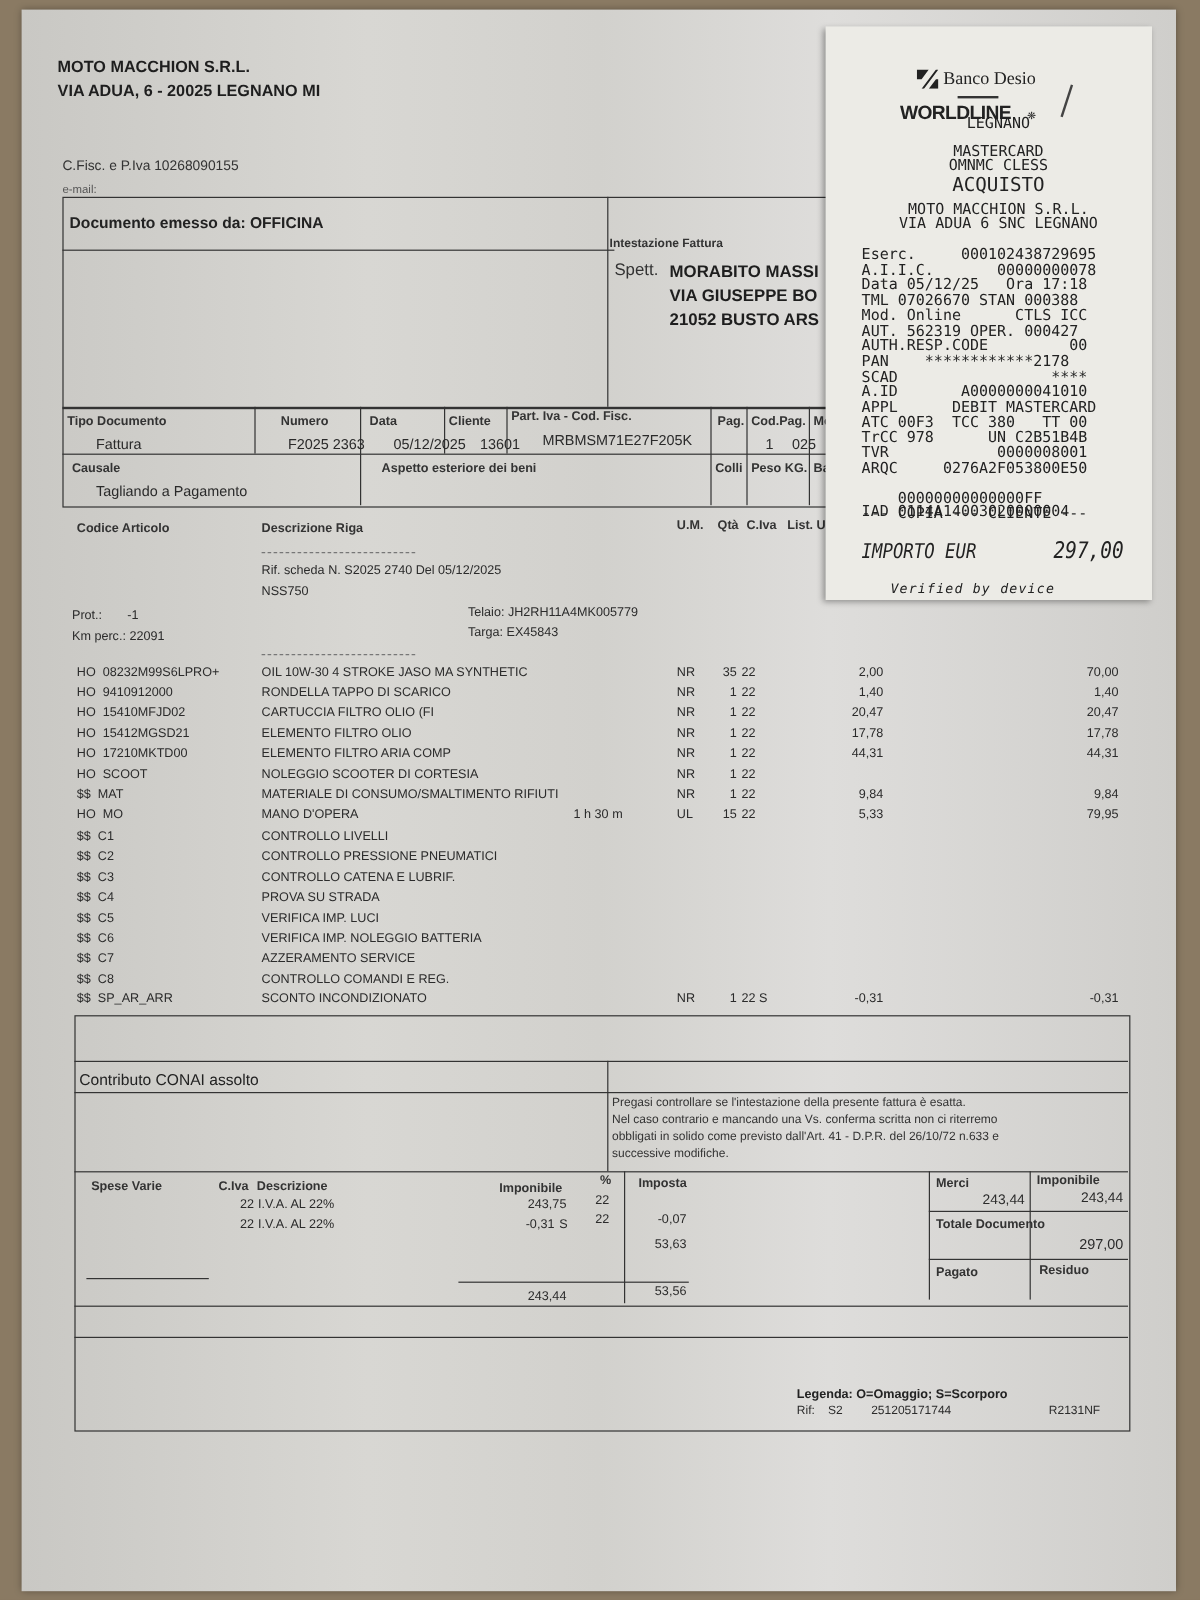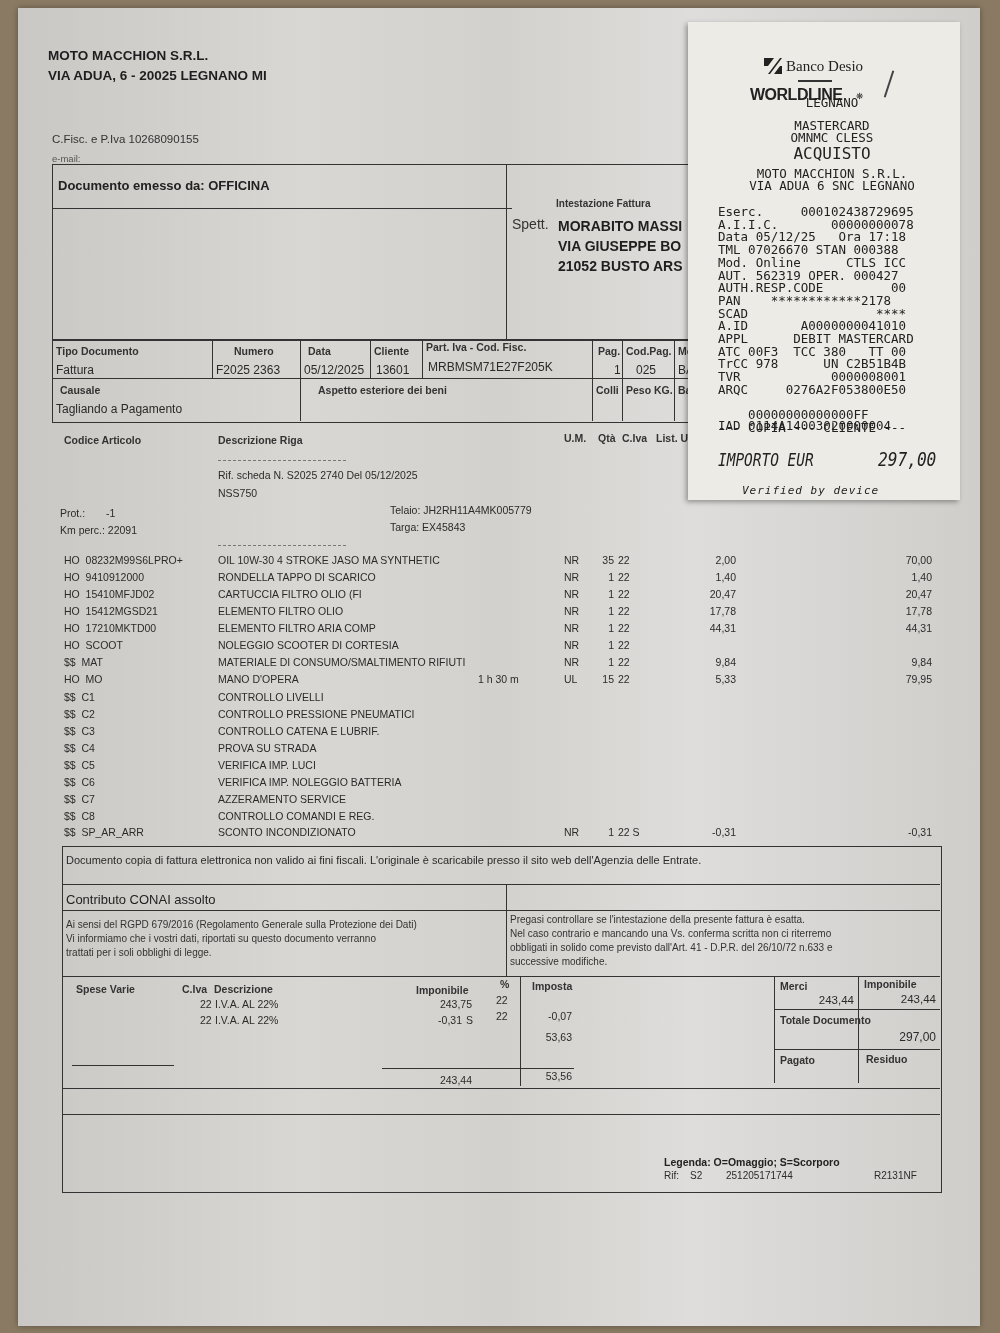--- a/index.html
+++ b/index.html
@@ -3,21 +3,21 @@
 <meta charset="utf-8">
 <style>
   html,body{margin:0;padding:0;}
   body{width:1000px;height:1333px;background:#8a7a63;position:relative;overflow:hidden;font-family:"Liberation Sans",sans-serif;color:#2a2a2a;}
   .paper{position:absolute;left:18px;top:8px;width:962px;height:1318px;background:linear-gradient(90deg,#c9c8c4 0%,#d8d7d3 30%,#d2d1cd 50%,#dedddb 70%,#cfcecb 100%);box-shadow:0 0 6px rgba(0,0,0,.35);}
   .abs{position:absolute;}
   .hdr-name{font-weight:bold;font-size:13.5px;line-height:20px;color:#1e1e1e;}
   .small{font-size:11px;color:#333;}
   .box{position:absolute;border:1.3px solid #333;}
   .lbl{font-size:10.5px;font-weight:bold;color:#333;}
-  .val{font-size:12px;color:#2a2a2a;}
+  .val{font-size:12px;color:#2a2a2a;margin-left:24px;}
   .row{position:absolute;font-size:10.5px;color:#2b2b2b;white-space:nowrap;}
   .num{text-align:right;}
   .receipt{position:absolute;left:688px;top:22px;width:272px;height:478px;background:#ecebe6;box-shadow:-2px 2px 5px rgba(0,0,0,.35);font-family:"DejaVu Sans Mono","Liberation Mono",monospace;color:#222;}
   .rc-line{position:absolute;left:30px;width:228px;font-size:12.5px;line-height:12.5px;white-space:pre;}
   .rc-center{text-align:center;}
   .hline{position:absolute;height:1.3px;background:#333;}
   .vline{position:absolute;width:1.3px;background:#333;}
 </style>
 </head>
 <body>
@@ -27,21 +27,21 @@
   <div class="abs hdr-name" style="left:30px;top:38px;">MOTO MACCHION S.R.L.</div>
   <div class="abs hdr-name" style="left:30px;top:58px;">VIA ADUA, 6 - 20025 LEGNANO MI</div>
   <div class="abs small" style="left:34px;top:125px;font-size:11.5px;">C.Fisc. e P.Iva 10268090155</div>
   <div class="abs small" style="left:34px;top:145px;font-size:9.5px;color:#555;">e-mail:</div>
 
   <div class="box" style="left:34px;top:156px;width:660px;height:175px;"></div>
   <div class="hline" style="left:34px;top:200px;width:460px;"></div>
   <div class="vline" style="left:488px;top:156px;height:175px;"></div>
   <div class="abs" style="left:40px;top:170px;font-size:13px;font-weight:bold;color:#222;">Documento emesso da: OFFICINA</div>
 
-  <div class="abs" style="left:490px;top:190px;font-size:10px;font-weight:bold;color:#333;padding-left:48px;">Intestazione Fattura</div>
+  <div class="abs" style="left:490px;top:190px;font-size:10px;font-weight:bold;color:#333;">Intestazione Fattura</div>
   <div class="abs" style="left:494px;top:208px;font-size:14px;color:#333;">Spett.</div>
   <div class="abs" style="left:540px;top:210px;font-size:14px;font-weight:bold;color:#1e1e1e;">MORABITO MASSI</div>
   <div class="abs" style="left:540px;top:230px;font-size:14px;font-weight:bold;color:#1e1e1e;">VIA GIUSEPPE BO</div>
   <div class="abs" style="left:540px;top:250px;font-size:14px;font-weight:bold;color:#1e1e1e;">21052 BUSTO ARS</div>
 
   <div class="box" style="left:34px;top:331px;width:660px;height:82px;"></div>
   <div class="hline" style="left:34px;top:370px;width:660px;"></div>
   <div class="vline" style="left:194px;top:331px;height:39px;"></div>
   <div class="vline" style="left:282px;top:331px;height:82px;"></div>
   <div class="vline" style="left:352px;top:331px;height:39px;"></div>
@@ -225,30 +225,24 @@
       <div class="abs row" style="left: 200px; top: 818px;">SCONTO INCONDIZIONATO</div>
       <div class="abs row" style="left: 460px; top: 818px;"></div>
       <div class="abs row" style="left: 546px; top: 818px;">NR</div>
       <div class="abs row num" style="left: 574px; top: 818px; width: 22px;">1</div>
       <div class="abs row" style="left: 600px; top: 818px;">22 S</div>
       <div class="abs row num" style="left: 664px; top: 818px; width: 54px;">-0,31</div>
       <div class="abs row num" style="left: 868px; top: 818px; width: 46px;">-0,31</div>
     </div>
 
   <div class="box" style="left:44px;top:838px;width:878px;height:345px;"></div>
-  <div class="abs" style="left:48px;top:846px;font-size:11px;color:#2a2a2a;">Documento copia di fattura elettronica non valido ai fini fiscali. L'originale è scaricabile presso il sito web dell'Agenzia delle Entrate.</div>
   <div class="hline" style="left:44px;top:876px;width:878px;"></div>
   <div class="vline" style="left:488px;top:876px;height:92px;"></div>
   <div class="abs" style="left:48px;top:884px;font-size:13px;color:#222;">Contributo CONAI assolto</div>
   <div class="hline" style="left:44px;top:902px;width:878px;"></div>
-  <div class="abs" style="left:48px;top:910px;font-size:10px;line-height:14px;color:#333;">
-    <div>Ai sensi del RGPD 679/2016 (Regolamento Generale sulla Protezione dei Dati)</div>
-    <div>Vi informiamo che i vostri dati, riportati su questo documento verranno</div>
-    <div>trattati per i soli obblighi di legge.</div>
-  </div>
   <div class="abs" style="left:492px;top:905px;font-size:10px;line-height:14px;color:#333;">
     <div>Pregasi controllare se l'intestazione della presente fattura è esatta.</div>
     <div>Nel caso contrario e mancando una Vs. conferma scritta non ci riterremo</div>
     <div>obbligati in solido come previsto dall'Art. 41 - D.P.R. del 26/10/72 n.633 e</div>
     <div>successive modifiche.</div>
   </div>
   <div class="hline" style="left:44px;top:968px;width:878px;"></div>
 
   <div class="abs lbl" style="left:58px;top:975px;">Spese Varie</div>
   <div class="abs lbl" style="left:164px;top:975px;">C.Iva</div>

